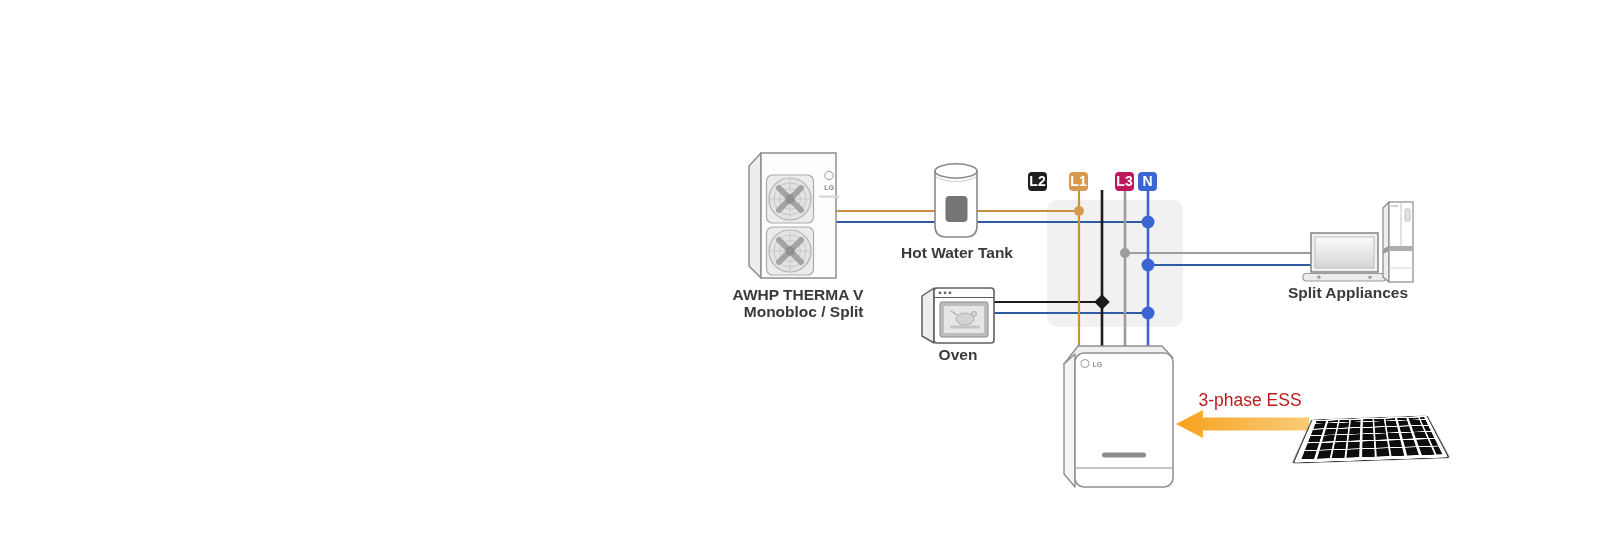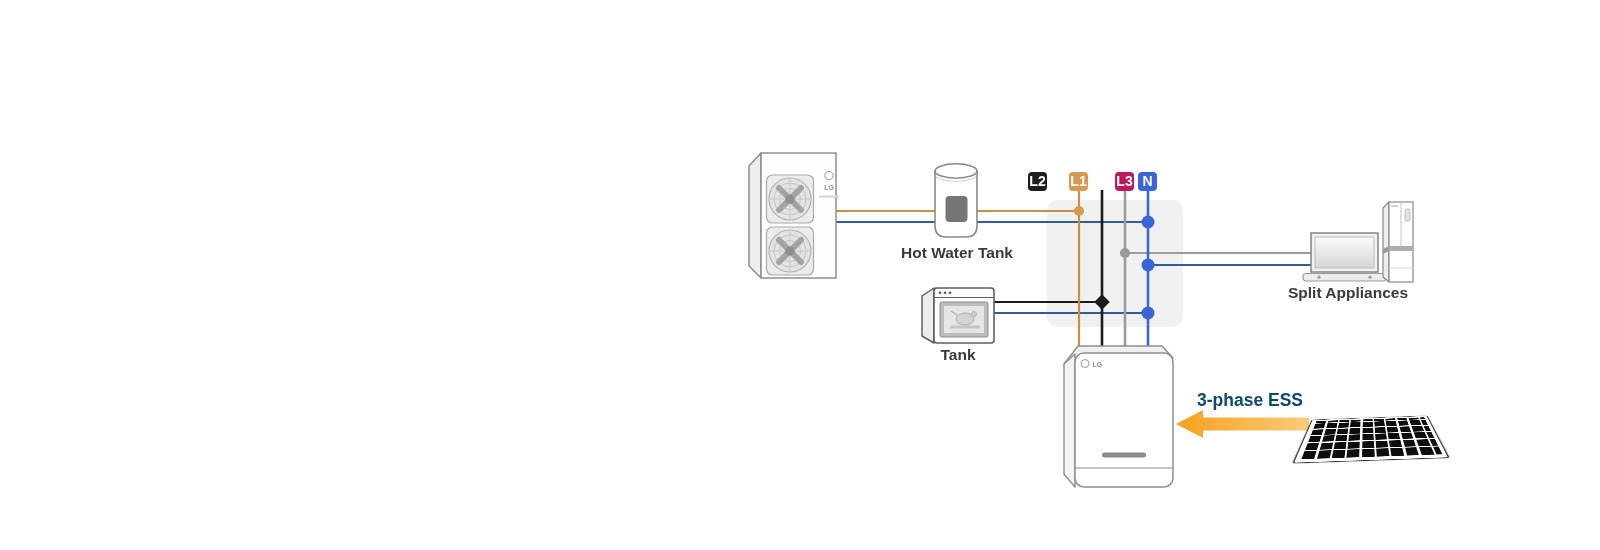--- a/index.html
+++ b/index.html
@@ -12,21 +12,21 @@
     background:#A50034;color:#ffffff;font-size:17px;font-weight:bold;
     padding:4px 17px;border-radius:14px;white-space:nowrap;line-height:21px;
   }
   .dev-label{
     position:absolute;transform:translateX(-50%);
     font-size:15.5px;font-weight:bold;color:#3a3a3a;line-height:17px;
     text-align:right;white-space:nowrap;
   }
   .flow-label{
     position:absolute;transform:translateX(-50%);
-    font-size:17.5px;font-weight:bold;color:#0c4a6e;white-space:nowrap;text-align:right;
+    font-size:17.5px;font-weight:normal;color:#b91c1c;white-space:nowrap;text-align:right;
   }
   .phase-badge{
     position:absolute;top:172px;width:19px;height:19px;border-radius:4px;
     color:#fff;font-size:14px;font-weight:bold;text-align:center;line-height:19px;
   }
   .badge-l1{left:1069px;background:#D8994F;}
   .badge-l2{left:1028px;background:#1F1F1F;}
   .badge-l3{left:1115px;background:#be185d;}
   .badge-n {left:1138px;background:#3B64D5;}
   .wiring-svg{position:absolute;left:0;top:0;width:1600px;height:550px;}
@@ -191,18 +191,22 @@
   <div class="solar-wrap">
     <div class="solar-panel"></div>
   </div>
 
 
   <div class="phase-badge badge-l1">L1</div>
   <div class="phase-badge badge-l2">L2</div>
   <div class="phase-badge badge-l3">L3</div>
   <div class="phase-badge badge-n">N</div>
 
+  <div class="dev-label" style="left:798px;top:286px;">
+    <div>AWHP THERMA V</div>
+    <div>Monobloc / Split</div>
+  </div>
   <div class="dev-label" style="left:957px;top:244px;">Hot Water Tank</div>
-  <div class="dev-label" style="left:958px;top:346px;">Tank</div>
+  <div class="dev-label" style="left:958px;top:346px;">Oven</div>
   <div class="dev-label" style="left:1348px;top:284px;">Split Appliances</div>
   <div class="flow-label" style="left:1250px;top:390px;">3-phase ESS</div>
 
 </div>
 
 </body></html>

